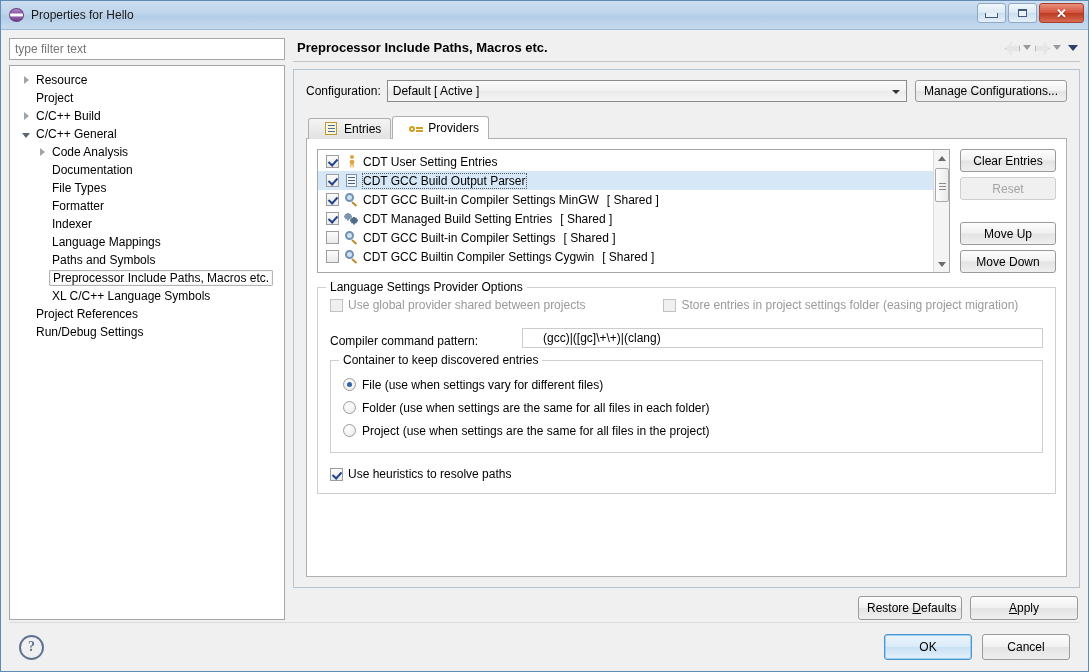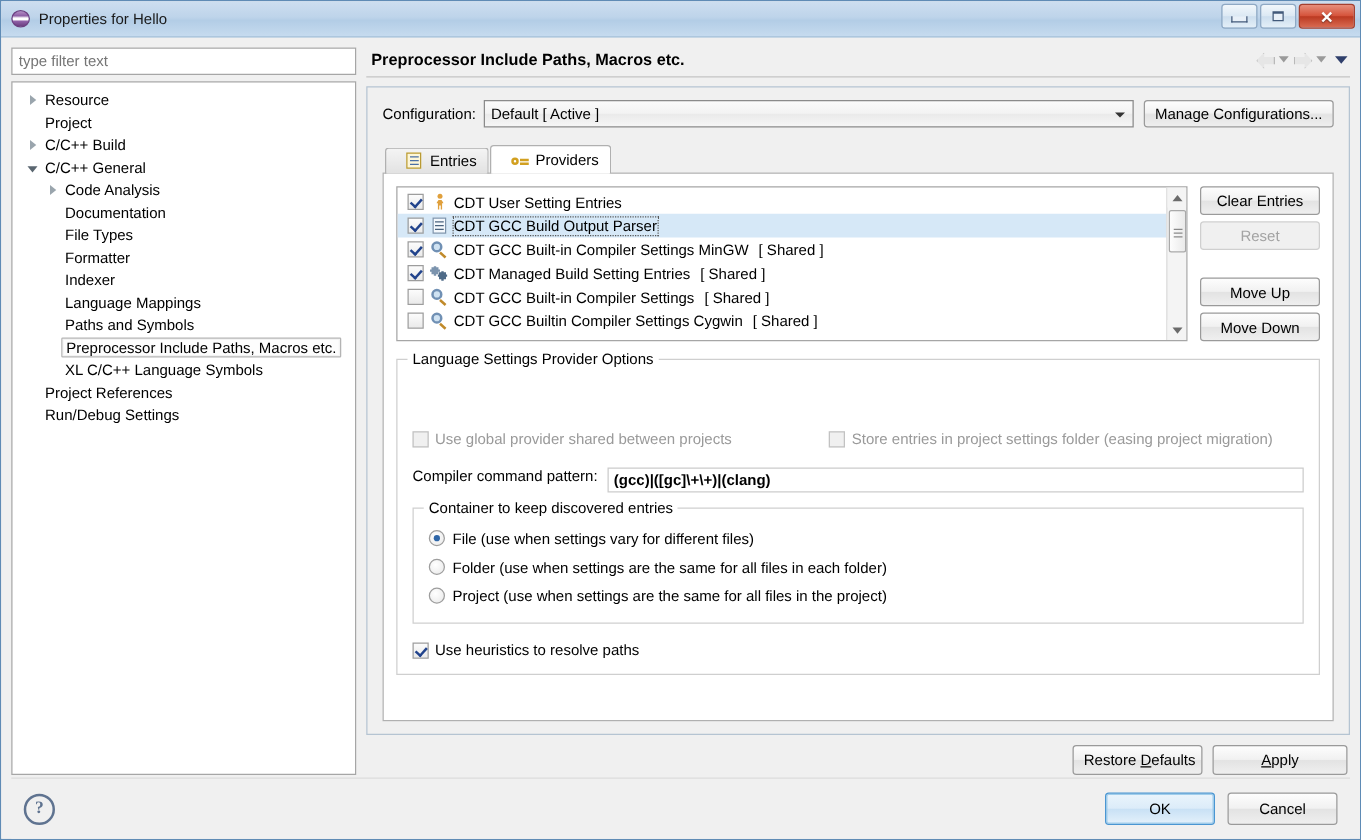--- a/index.html
+++ b/index.html
@@ -471,36 +471,35 @@
     position: absolute;
     top: -8px; left: 8px;
     background: #fff;
     padding: 0 4px;
     font-size: 12px;
     color: #000;
   }
   .group.inner { margin-top: 12px; padding: 12px 12px 10px 12px; }
 
   .opt-row { display: flex; align-items: center; }
-  .opt-row .opt { display: flex; align-items: center; margin-top: 46px; }
+  .opt-row .opt { display: flex; align-items: center; }
   .opt-row .opt.second { margin-left: 78px; }
   .lbl-dis { color: #9a9a9a; }
 
-  .cmdpat-row { display: flex; align-items: flex-start; margin-top: 16px; }
+  .cmdpat-row { display: flex; align-items: flex-end; margin-top: 16px; gap: 36px; }
   .cmdpat-label { font-size: 12px; margin-right: 8px; }
   .cmdpat-input {
     flex: 1; height: 20px;
     border: 1px solid #cccccc;
     background: #fff;
     font-family: "Liberation Sans", sans-serif;
     font-size: 12px;
-    padding: 0 4px;
+    padding: 0 20px;
     box-sizing: border-box;
     outline: none;
-    font-weight: bold;
   }
 
   .radio-row { display: flex; align-items: center; height: 23px; }
   .rb {
     width: 13px; height: 13px; flex: none;
     border-radius: 50%;
     border: 1px solid #9d9d9d;
     background: radial-gradient(circle at 40% 35%, #ffffff, #e8e8e8);
     margin-right: 6px;
     position: relative;

